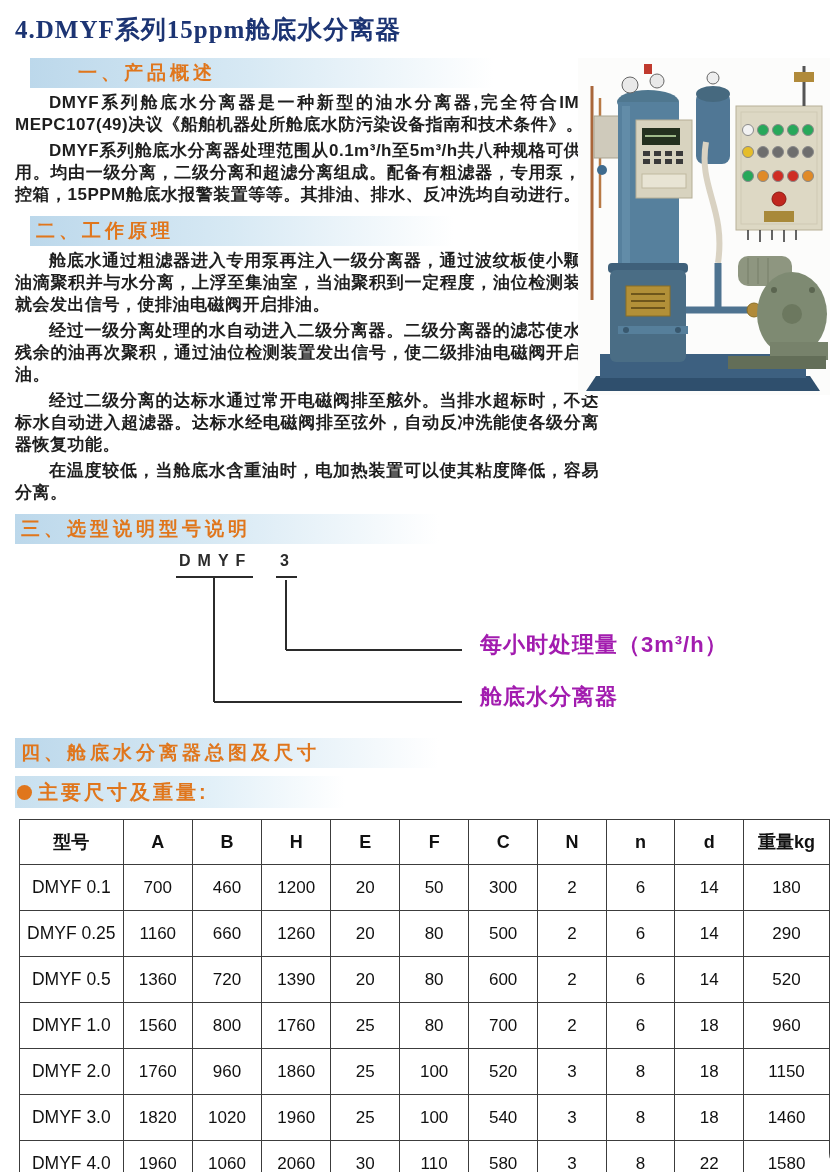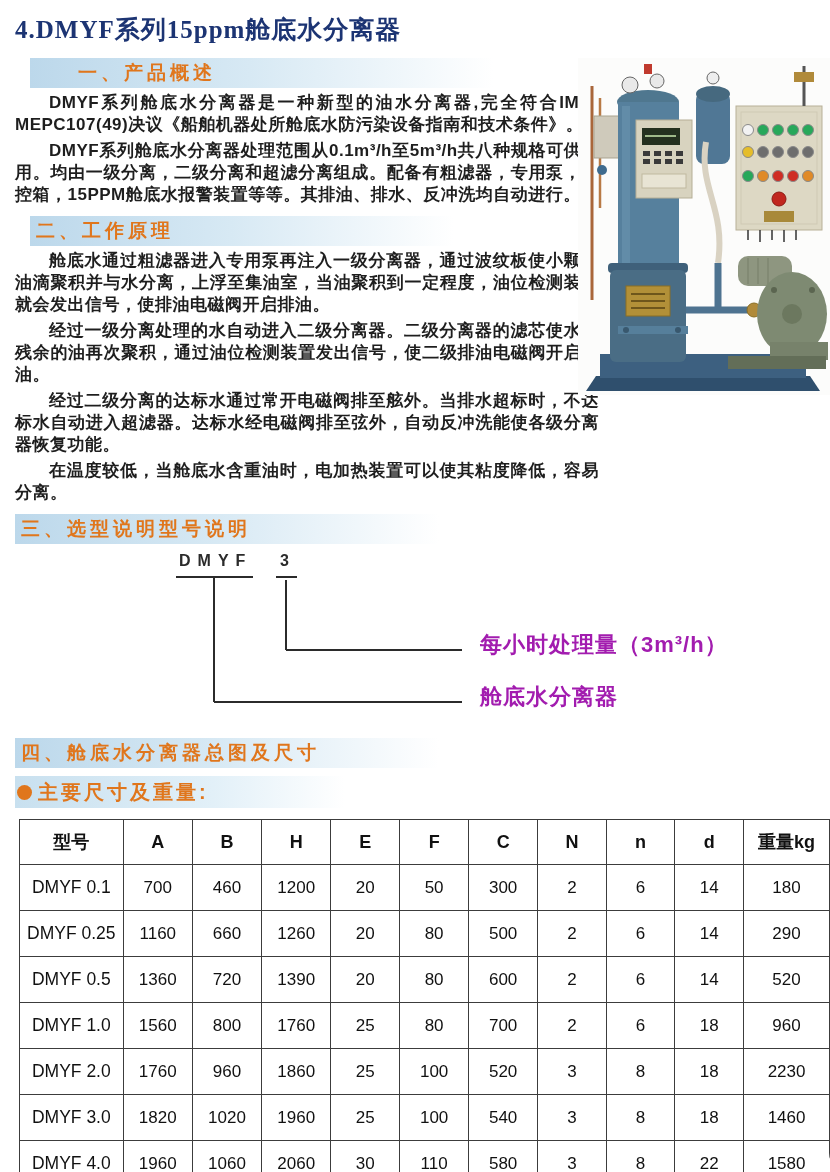--- a/index.html
+++ b/index.html
@@ -300,21 +300,21 @@
           <td>DMYF 2.0</td>
           <td>1760</td>
           <td>960</td>
           <td>1860</td>
           <td>25</td>
           <td>100</td>
           <td>520</td>
           <td>3</td>
           <td>8</td>
           <td>18</td>
-          <td>2230</td>
+          <td>1150</td>
         </tr>
         <tr>
           <td>DMYF 3.0</td>
           <td>1820</td>
           <td>1020</td>
           <td>1960</td>
           <td>25</td>
           <td>100</td>
           <td>540</td>
           <td>3</td>

